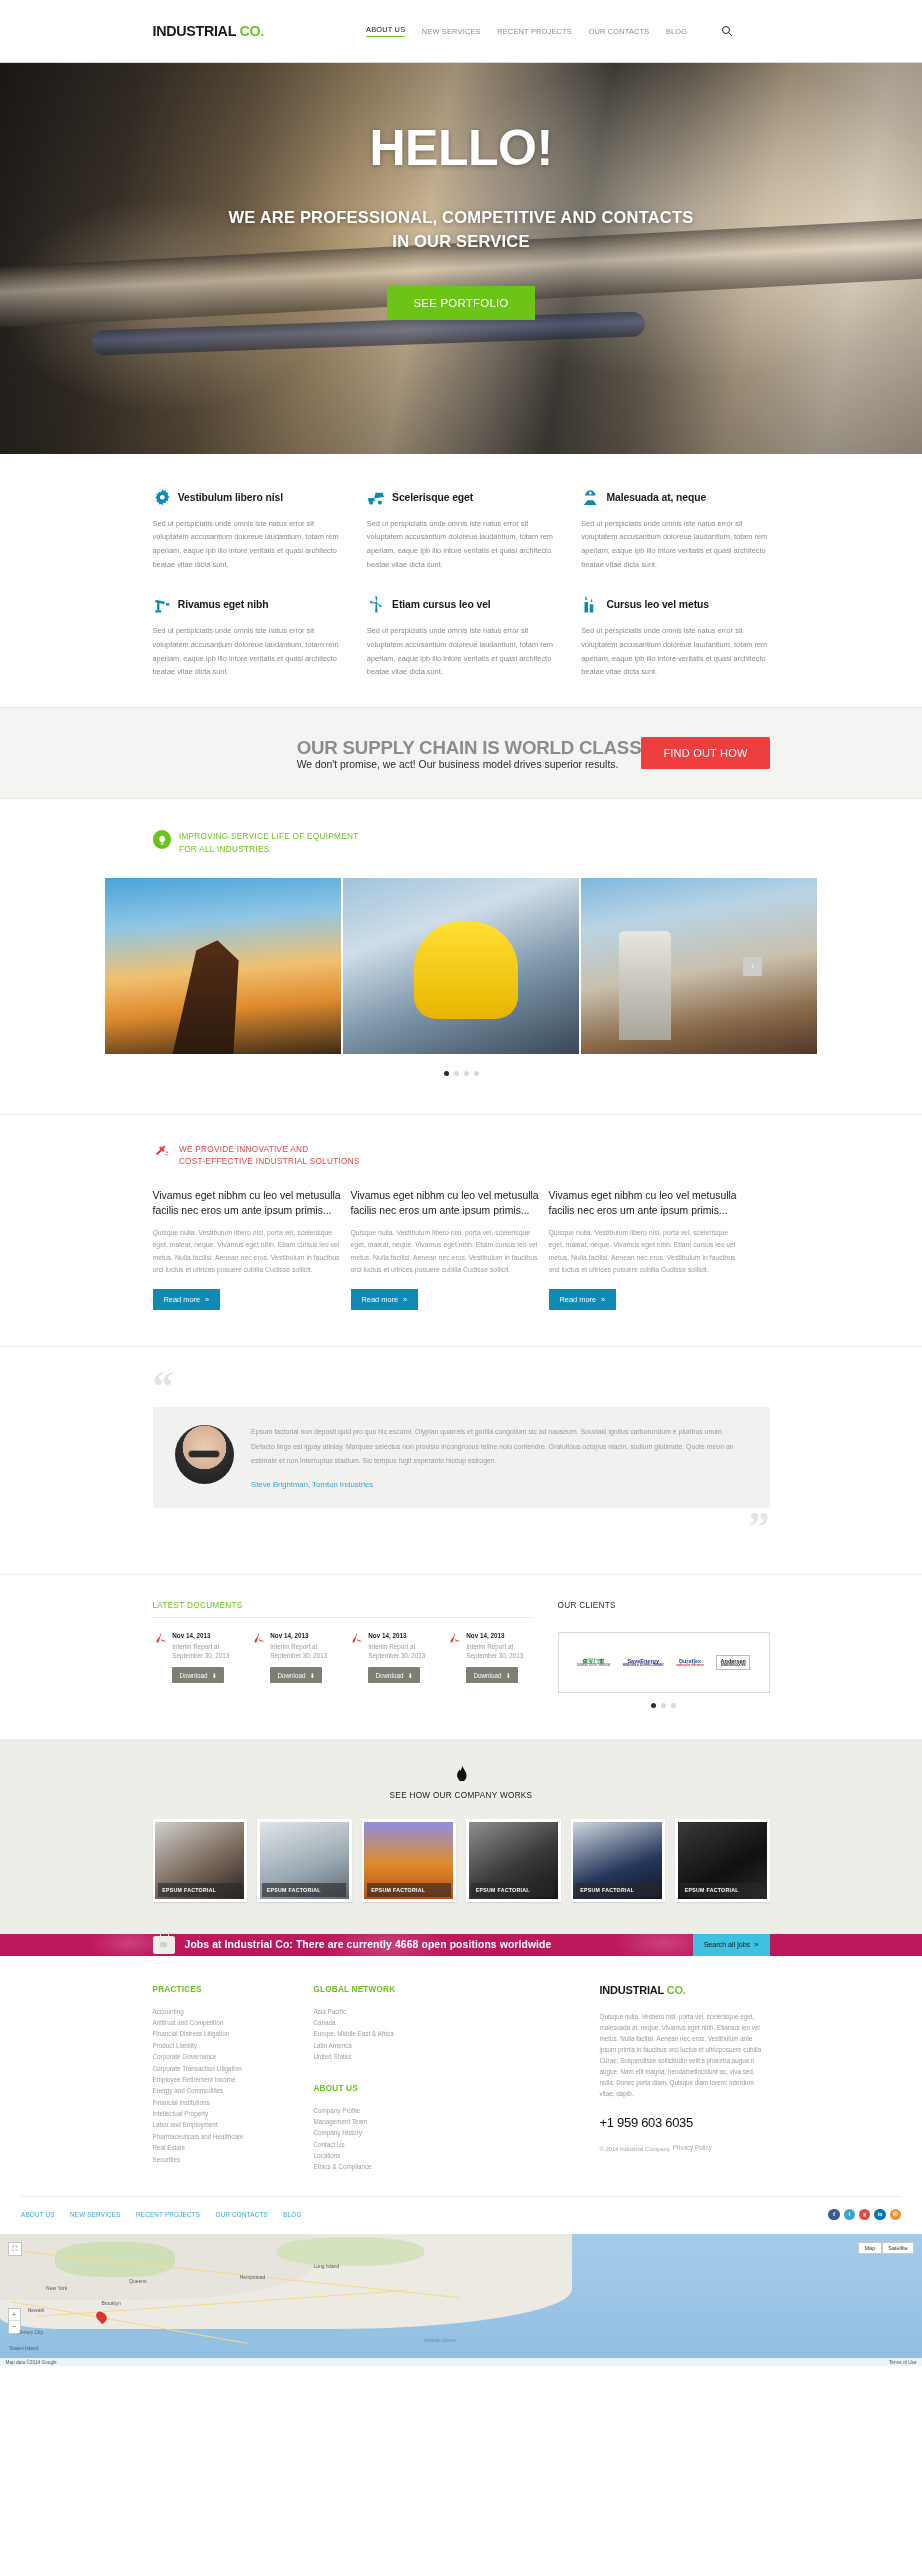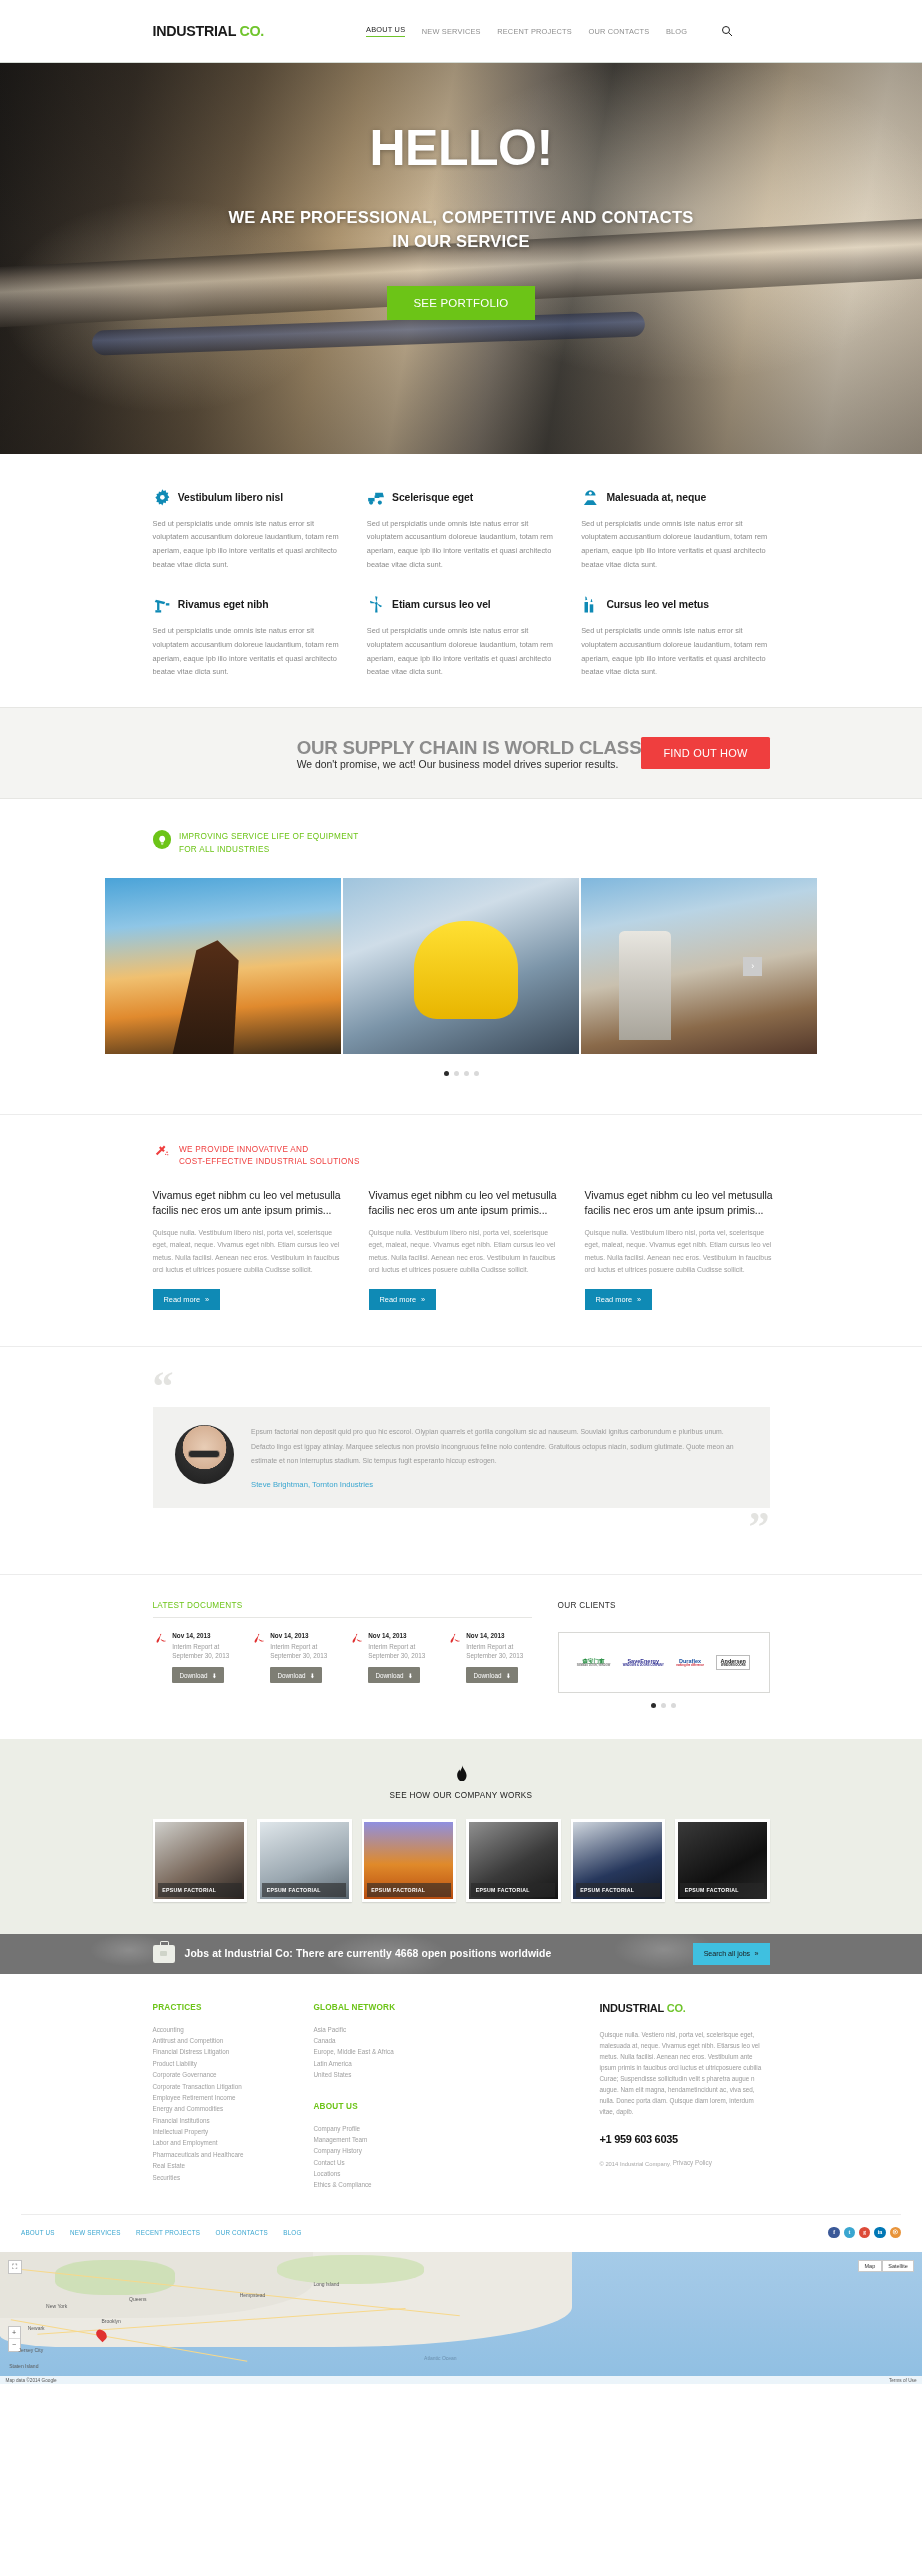--- a/index.html
+++ b/index.html
@@ -72,21 +72,21 @@
     background:linear-gradient(180deg,#e8e6e0,#a8a49a);}
   .cbtn{width:18.7px;height:18.7px;background:#ccc;color:#fff;border:none;cursor:pointer;font-size:8.8px;
     display:flex;align-items:center;justify-content:center;position:absolute;font-family:inherit;}
   .cbtn.prev{left:28.5px;} .cbtn.next{right:28.5px;}
   .dots{display:flex;gap:5px;justify-content:center;margin-top:16.5px;}
   .dot{width:5px;height:5px;border-radius:50%;background:#d9d9d9;cursor:pointer;}
   .dot.on{background:#2b2b2b;}
 
   
   .three{padding:28.5px 0 36px;background:#fff;border-top:0.5px solid #ececec;}
-  .tcols{display:flex;gap:23px;margin-top:18.7px;padding-left:21px;}
+  .tcols{display:flex;gap:5px;margin-top:18.7px;padding-left:21px;}
   .tcol{width:193px;}
   .tcol h3{font-size:10.4px;line-height:1.45;color:#1a1a1a;font-weight:normal;margin-bottom:8.8px;}
   .tcol p{font-size:6.9px;line-height:1.8;color:#9a9a9a;}
   .btn-blue{display:inline-flex;align-items:center;gap:5px;margin-top:12px;background:#0f8ab5;color:#fff;
     font-size:7.4px;padding:6px 11px;text-decoration:none;cursor:pointer;}
 
   
   .testi{padding:27.4px 0 33px;background:#fff;border-top:0.5px solid #ececec;}
   .testi .wrap{padding:0 21px;}
   .qmark{font-size:42px;line-height:.6;color:#e3e3e0;font-family:"Liberation Serif",serif;font-weight:bold;}
@@ -132,21 +132,21 @@
   .t1{background:linear-gradient(150deg,#cfcfcb,#7b6a5d 55%,#2a2320);}
   .t2{background:linear-gradient(160deg,#dfe6ea,#9aa7b0 60%,#5a6770);}
   .t3{background:linear-gradient(180deg,#8f8fe0 0%,#e08a2a 55%,#b84d10 100%);}
   .t4{background:linear-gradient(150deg,#8f8f8f,#3a3a3a 55%,#141414);}
   .t5{background:linear-gradient(160deg,#cfd6de,#26375c 60%,#101725);}
   .t6{background:linear-gradient(150deg,#3a3a3a,#101010 60%,#2a2a2a);}
   .tcap{position:absolute;left:2.7px;right:2.7px;bottom:2.7px;background:rgba(40,40,40,.62);color:#fff;
     font-size:5.2px;font-weight:bold;letter-spacing:0.3px;padding:3.8px 4.4px;text-transform:uppercase;}
 
   
-  .jobs{background:#737373;height:40px;position:relative;overflow:hidden;}
+  .jobs{background:#be185d;height:22px;position:relative;overflow:hidden;}
   .jobs:before{content:"";position:absolute;inset:0;opacity:.18;
     background:radial-gradient(ellipse 66px 27.4px at 14% 40%,#fff,transparent 60%),
                radial-gradient(ellipse 99px 38px at 42% 55%,#fff,transparent 62%),
                radial-gradient(ellipse 82px 33px at 72% 38%,#fff,transparent 62%);}
   .jobs .wrap{display:flex;align-items:center;height:100%;padding:0 21px;position:relative;z-index:2;}
   .case{width:22px;height:18.7px;background:#eceee7;border-radius:2.2px;position:relative;flex:none;margin-right:10px;}
   .case:before{content:"";position:absolute;left:7.1px;top:-3.8px;width:7.7px;height:4.4px;border:1.6px solid #eceee7;border-bottom:none;border-radius:1.6px 1.6px 0 0;}
   .case:after{content:"";position:absolute;left:7.7px;top:6px;width:6.6px;height:5px;background:#cfd4c9;border-radius:1.1px;}
   .jobs .msg{color:#fff;font-size:10.4px;font-weight:bold;letter-spacing:0.1px;}
   .btn-cy{margin-left:auto;background:#3fc0e0;color:#1a1a1a;font-size:7.1px;padding:7.1px 11px;
@@ -157,21 +157,21 @@
   .footer .wrap{display:flex;gap:24px;padding:0 21px;}
   .fc{font-size:6.3px;}
   .fc h4{font-size:8.2px;color:#6cc417;letter-spacing:0.2px;text-transform:uppercase;margin-bottom:10px;line-height:1.35;font-weight:bold;}
   .fc h4.mt{margin-top:21px;}
   .fc a{display:block;color:#a0a0a0;text-decoration:none;padding:2.2px 0;cursor:pointer;font-size:6.3px;}
   .c1{width:93px;} .c2{width:137px;} .c3{width:126px;}
   .c4{width:170px;margin-left:auto;}
   .c4 .flogo{font-size:11px;font-weight:bold;color:#1a1a1a;letter-spacing:-0.2px;margin-bottom:14.3px;}
   .c4 .flogo .grn{color:#6fc42b;}
   .c4 p{font-size:6.3px;line-height:1.75;color:#9a9a9a;}
-  .c4 .phone{font-size:11px;color:#111;margin:16.5px 0 14.3px;letter-spacing:-0.3px;font-weight:bold;}
+  .c4 .phone{font-size:13px;color:#111;margin:16.5px 0 14.3px;letter-spacing:-0.3px;}
   .c4 .copy{font-size:5.8px;color:#a8a8a8;}
   .c4 .copy a{display:inline;color:#a8a8a8;text-decoration:none;}
 
   .subfoot{border-top:0.5px solid #ececec;margin:23px 21px 0;padding:12px 0 14.3px;display:flex;align-items:center;}
   .subnav{display:flex;gap:15.4px;}
   .subnav a{font-size:6.3px;color:#3aa6d0;text-decoration:none;text-transform:uppercase;letter-spacing:0.2px;cursor:pointer;}
   .social{margin-left:auto;display:flex;gap:3.8px;}
   .soc{width:11.5px;height:11.5px;border-radius:50%;color:#fff;font-size:5.5px;display:flex;align-items:center;justify-content:center;font-weight:bold;cursor:pointer;font-family:"Liberation Serif",serif;}
   .fb{background:#3b5998;} .tw{background:#3aa6d0;} .gp{background:#dd4b39;} .li{background:#0077b5;} .rs{background:#e8943a;}
 

